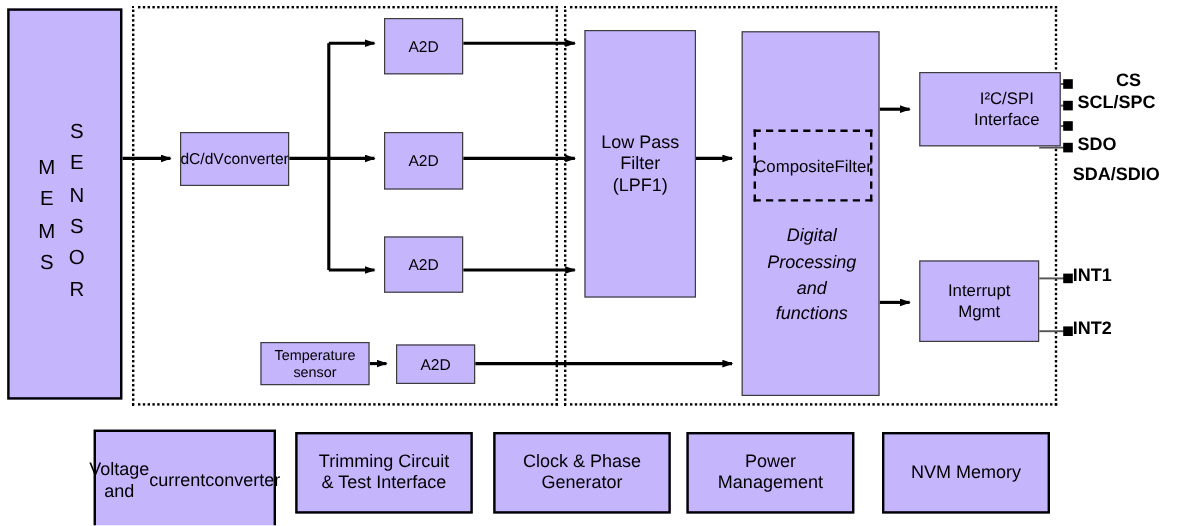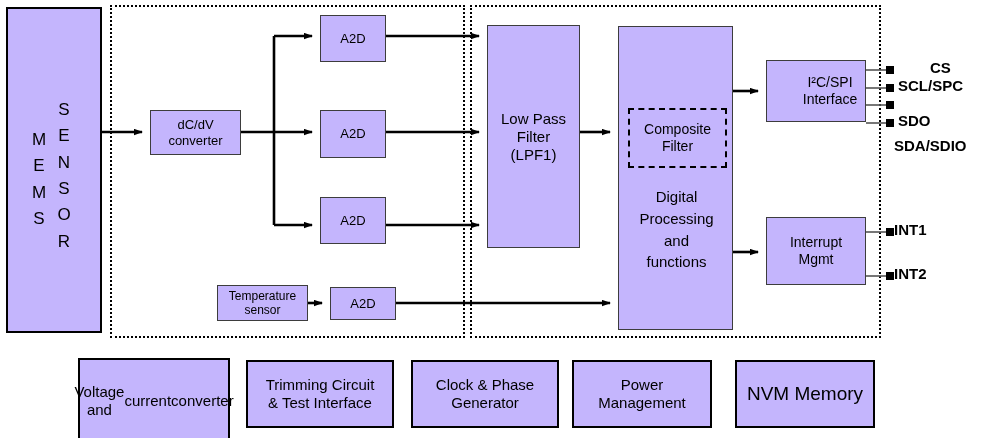--- a/index.html
+++ b/index.html
@@ -139,21 +139,21 @@
   </div>
   <div class="vstack" style="left:53px; top:97px; width:22px;">
     <span>S</span>
     <span>E</span>
     <span>N</span>
     <span>S</span>
     <span>O</span>
     <span>R</span>
   </div>
 
-  <div class="box" style="left:150px; top:110px; width:91px; height:45px; flex-direction:column; font-size:13px;">
+  <div class="box" style="left:150px; top:110px; width:91px; height:45px; font-size:13px;">
     <span>dC/dV</span>
     <span>converter</span>
   </div>
 
   <div class="box" style="left:320px; top:15px; width:66px; height:47px; font-size:13px;">
     <span>A2D</span>
   </div>
   <div class="box" style="left:320px; top:110px; width:66px; height:48px; font-size:13px;">
     <span>A2D</span>
   </div>
@@ -169,32 +169,32 @@
     <span>A2D</span>
   </div>
 
   <div class="box" style="left:487px; top:25px; width:93px; height:223px; flex-direction:column; font-size:15px;">
     <span>Low Pass</span>
     <span>Filter</span>
     <span>(LPF1)</span>
   </div>
 
   <div class="box" style="left:618px; top:26px; width:115px; height:304px;"></div>
-  <div class="box box-dashed" style="left:628px; top:108px; width:99px; height:60px; flex-direction:column; font-size:14px;">
+  <div class="box box-dashed" style="left:628px; top:108px; width:99px; height:60px; flex-direction:row; font-size:14px;">
     <span>Composite</span>
     <span>Filter</span>
   </div>
-  <div class="lbl" style="left:618px; top:186px; width:117px; text-align:center; font-size:15px; line-height:1.45;">
+  <div class="lbl" style="left:618px; top:186px; width:117px; text-align:center; font-size:15px; line-height:1.45;font-style:italic;">
     <span>Digital</span><br>
     <span>Processing</span><br>
     <span>and</span><br>
     <span>functions</span>
   </div>
 
-  <div class="box" style="left:766px; top:60px; width:100px; height:62px; flex-direction:column; font-size:14px;padding-left:28px;">
+  <div class="box" style="left:766px; top:60px; width:118px; height:62px; flex-direction:column; font-size:14px;padding-left:28px;">
     <span>I²C/SPI</span>
     <span>Interface</span>
   </div>
 
   <div class="box" style="left:766px; top:217px; width:100px; height:68px; flex-direction:column; font-size:14px;">
     <span>Interrupt</span>
     <span>Mgmt</span>
   </div>
 
   <div class="pin-sq" style="left:886px; top:66px;"></div>
@@ -229,17 +229,17 @@
   <div class="box box-thick" style="left:411px; top:360px; width:148px; height:68px; flex-direction:column; font-size:15px;">
     <span>Clock &amp; Phase</span>
     <span>Generator</span>
   </div>
 
   <div class="box box-thick" style="left:572px; top:360px; width:140px; height:68px; flex-direction:column; font-size:15px;">
     <span>Power</span>
     <span>Management</span>
   </div>
 
-  <div class="box box-thick" style="left:735px; top:360px; width:140px; height:68px; flex-direction:column; font-size:19px;">
+  <div class="box box-thick" style="left:735px; top:360px; width:140px; height:68px; flex-direction:column; font-size:15px;">
     <span>NVM Memory</span>
   </div>
 
 </div>
 
 </body></html>

